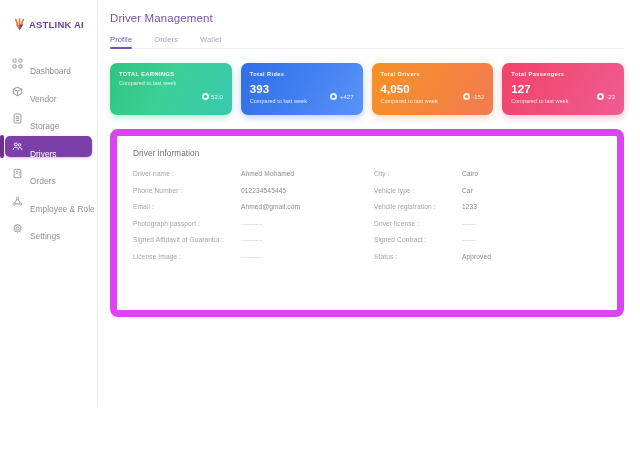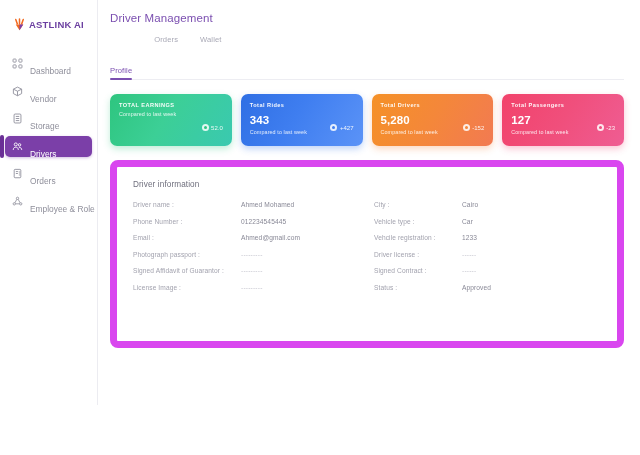--- a/index.html
+++ b/index.html
@@ -53,21 +53,21 @@
   .main { flex: 1; height: 351px; background: #ffffff; padding: 12px 16px 0 12px; }
   .page-title {
     font-size: 11.5px; color: #7b4fb0; font-weight: 400;
     letter-spacing: .1px; margin-bottom: 11px;
   }
   .tabs { display: flex; gap: 22px; border-bottom: 1px solid #ededf2; padding-bottom: 0; }
   .tab {
     font-size: 7.6px; color: #a9a9b6; padding-bottom: 4px;
     position: relative; cursor: pointer; letter-spacing: .1px;
   }
-  .tab.active { color: #7b4fb0; margin-top: 31px; }
+  .tab.active { color: #7b4fb0; }
   .tab.active::after {
     content: ""; position: absolute; left: 0; right: 0; bottom: -1px;
     height: 1.6px; background: #7b4fb0; border-radius: 1px;
   }
 
   
   .cards { display: flex; gap: 9px; margin-top: 14px; }
   .card {
     flex: 1; height: 52px; border-radius: 7px;
     padding: 8px 9px 0 9px; position: relative; color: #fff;
@@ -208,20 +208,29 @@
               <circle cx="3.3" cy="11.4" r="1.7"></circle>
               <circle cx="12.7" cy="11.4" r="1.7"></circle>
             <line x1="7" y1="4.8" x2="4.3" y2="9.9"></line>
               <line x1="9" y1="4.8" x2="11.7" y2="9.9"></line>
             <line x1="5" y1="11.4" x2="11" y2="11.4"></line>
           </svg>
         </span>
         <span class="nav-label">Employee &amp; Role</span>
       </div>
 
+      <div class="nav-item">
+        <span class="ic">
+          <svg viewBox="0 0 16 16" width="11" height="11" fill="none" stroke="currentColor" stroke-width="1.25">
+            <circle cx="8" cy="8" r="2.3"></circle>
+            <path d="M8 1.4 L9.1 3.2 L11.2 2.8 L11.4 4.9 L13.3 5.8 L12.2 7.6 L13.3 9.4 L11.4 10.3 L11.2 12.4 L9.1 12 L8 13.8 L6.9 12 L4.8 12.4 L4.6 10.3 L2.7 9.4 L3.8 7.6 L2.7 5.8 L4.6 4.9 L4.8 2.8 L6.9 3.2 Z"></path>
+          </svg>
+        </span>
+        <span class="nav-label">Settings</span>
+      </div>
     </nav>
   </aside>
 
   <main class="main">
     <div class="page-title">Driver Management</div>
 
     <div class="tabs">
       <div class="tab active">Profile</div>
       <div class="tab">Orders</div>
       <div class="tab">Wallet</div>
@@ -232,31 +241,31 @@
         <div class="card-label">TOTAL EARNINGS</div>
         <div class="card-sub">Compared to last week</div>
         <div class="card-badge">
           <span class="badge-dot"></span>
           <span>52.0</span>
         </div>
       </div>
 
       <div class="card blue">
         <div class="card-label">Total Rides</div>
-        <div class="card-value">343</div>
+        <div class="card-value">393</div>
         <div class="card-sub">Compared to last week</div>
         <div class="card-badge">
           <span class="badge-dot"></span>
           <span>+427</span>
         </div>
       </div>
 
       <div class="card orange">
         <div class="card-label">Total Drivers</div>
-        <div class="card-value">5,280</div>
+        <div class="card-value">4,050</div>
         <div class="card-sub">Compared to last week</div>
         <div class="card-badge">
           <span class="badge-dot"></span>
           <span>-152</span>
         </div>
       </div>
 
       <div class="card pink">
         <div class="card-label">Total Passengers</div>
         <div class="card-value">127</div>

